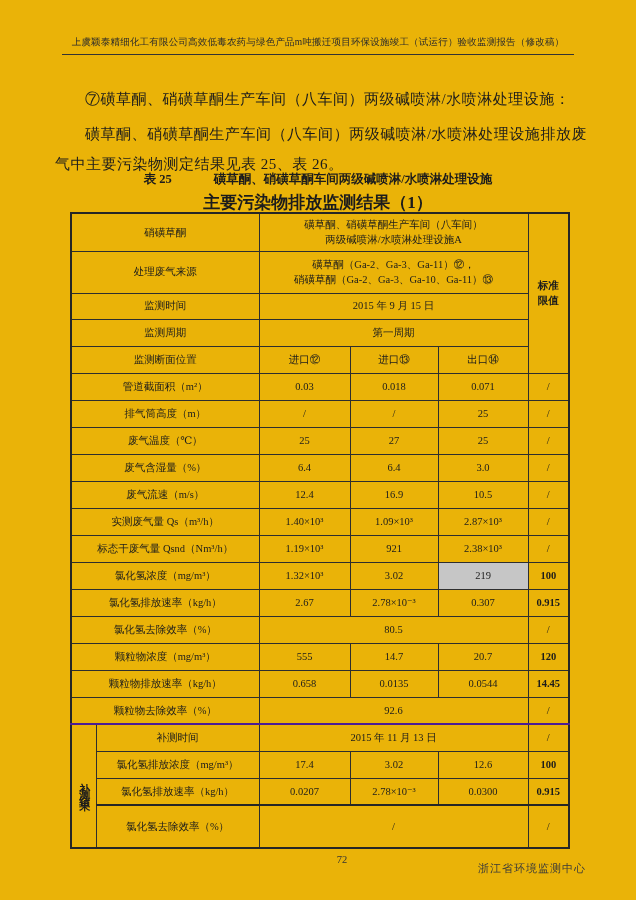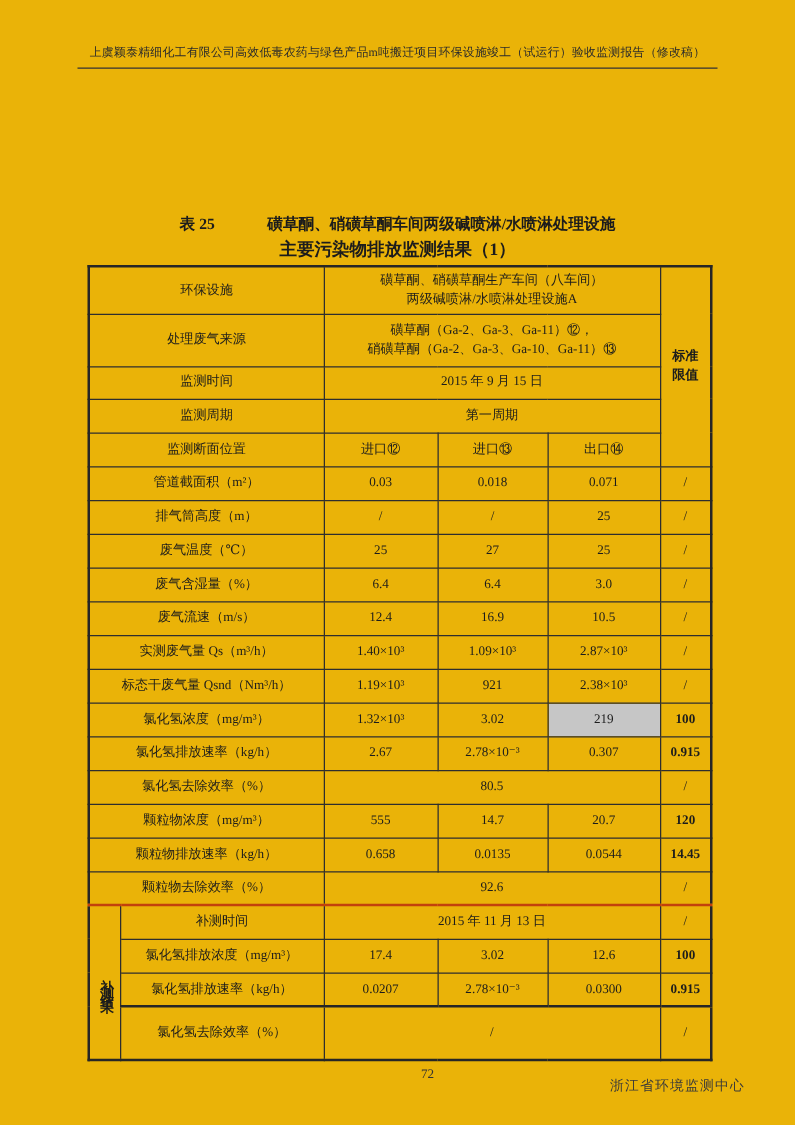--- a/index.html
+++ b/index.html
@@ -15,70 +15,74 @@
     padding-bottom:5px;border-bottom:1.3px solid #333;
     white-space:nowrap;overflow:hidden;
   }
   .body-text{position:absolute;top:84px;left:55px;width:532px;
     font-size:15px;line-height:30px;text-align:justify;letter-spacing:.5px;}
   .body-text p{margin:0 0 5px 0;text-indent:2em;}
   .cap1{position:absolute;top:171px;left:0;width:636px;text-align:center;
     font-weight:bold;font-size:12.5px;}
   .cap1 .capnum{margin-right:42px;}
   .cap2{position:absolute;top:191px;left:0;width:636px;text-align:center;
-    font-weight:bold;font-size:14px;}
+    font-weight:bold;font-size:17px;}
   table.t25{
     position:absolute;left:70px;top:212px;width:498px;
     border-collapse:collapse;table-layout:fixed;
     font-size:10.5px;border:2px solid #262626;
   }
   .t25 td{
     border:1px solid #2e2e2e;text-align:center;vertical-align:middle;
     padding:0 2px;overflow:hidden;line-height:1.45;
   }
   .t25 td.ml{white-space:pre-line;}
   .t25 td.b{font-weight:bold;}
   .t25 td.hl{background:#c6c6c6;}
   .t25 td.vert{
     writing-mode:vertical-lr;text-orientation:upright;
     font-weight:bold;letter-spacing:6px;padding:6px 0;font-size:11px;
   }
-  .t25 tr.sepT td{border-top:2px solid #c2410c;}
+  .t25 tr.sepT td{border-top:2px solid #4c1d95;}
   .t25 tr.sepB td{border-bottom:2px solid #262626;}
   .pg{position:absolute;top:854px;left:0;width:636px;text-align:center;
     font-size:10.5px;color:#333;margin-left:24px;}
-  .org{position:absolute;top:861px;right:40px;font-size:11px;color:#3a3a3a;
+  .org{position:absolute;top:861px;right:50px;font-size:11px;color:#3a3a3a;
     letter-spacing:1px;}
 </style>
 </head>
 <body>
 
 <div class="page">
 
   <div class="hdr">上虞颖泰精细化工有限公司高效低毒农药与绿色产品m吨搬迁项目环保设施竣工（试运行）验收监测报告（修改稿）</div>
 
+  <div class="body-text">
+    <p>⑦磺草酮、硝磺草酮生产车间（八车间）两级碱喷淋/水喷淋处理设施：</p>
+    <p>磺草酮、硝磺草酮生产车间（八车间）两级碱喷淋/水喷淋处理设施排放废气中主要污染物测定结果见表 25、表 26。</p>
+  </div>
 
   <div class="cap1">
     <span class="capnum">表 25</span><span>磺草酮、硝磺草酮车间两级碱喷淋/水喷淋处理设施</span>
   </div>
   <div class="cap2">主要污染物排放监测结果（1）</div>
 
   <table class="t25">
     <colgroup>
       <col style="width:25px">
         <col style="width:163px">
         <col style="width:91px">
       <col style="width:88px">
         <col style="width:90px">
         <col style="width:41px">
     </colgroup>
 
     <tbody>
         <tr style="height:38px">
-      <td colspan="2">环保设施</td>
+      <td colspan="2">硝磺草酮</td>
       <td colspan="3" class="ml">磺草酮、硝磺草酮生产车间（八车间）
 两级碱喷淋/水喷淋处理设施A</td>
       <td rowspan="5" class="b ml">标准
 限值</td>
     </tr>
     <tr style="height:42px">
       <td colspan="2">处理废气来源</td>
       <td colspan="3" class="ml">磺草酮（Ga-2、Ga-3、Ga-11）⑫，
 硝磺草酮（Ga-2、Ga-3、Ga-10、Ga-11）⑬</td>
     </tr>

